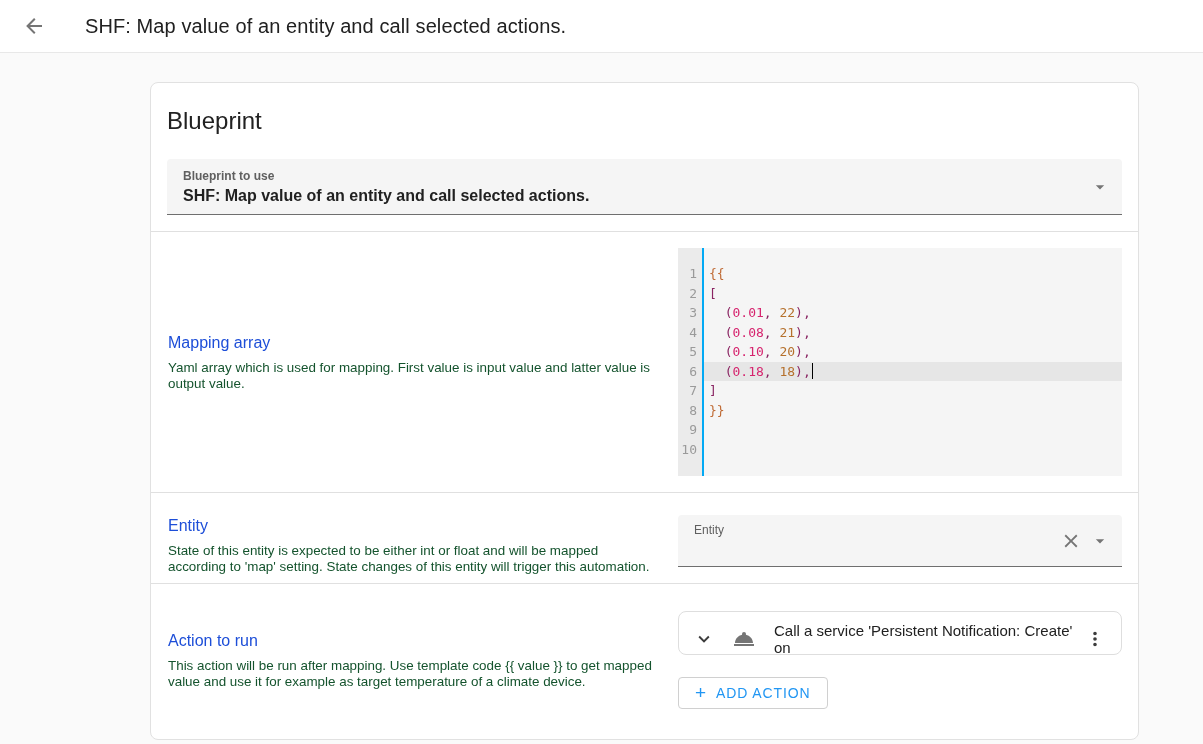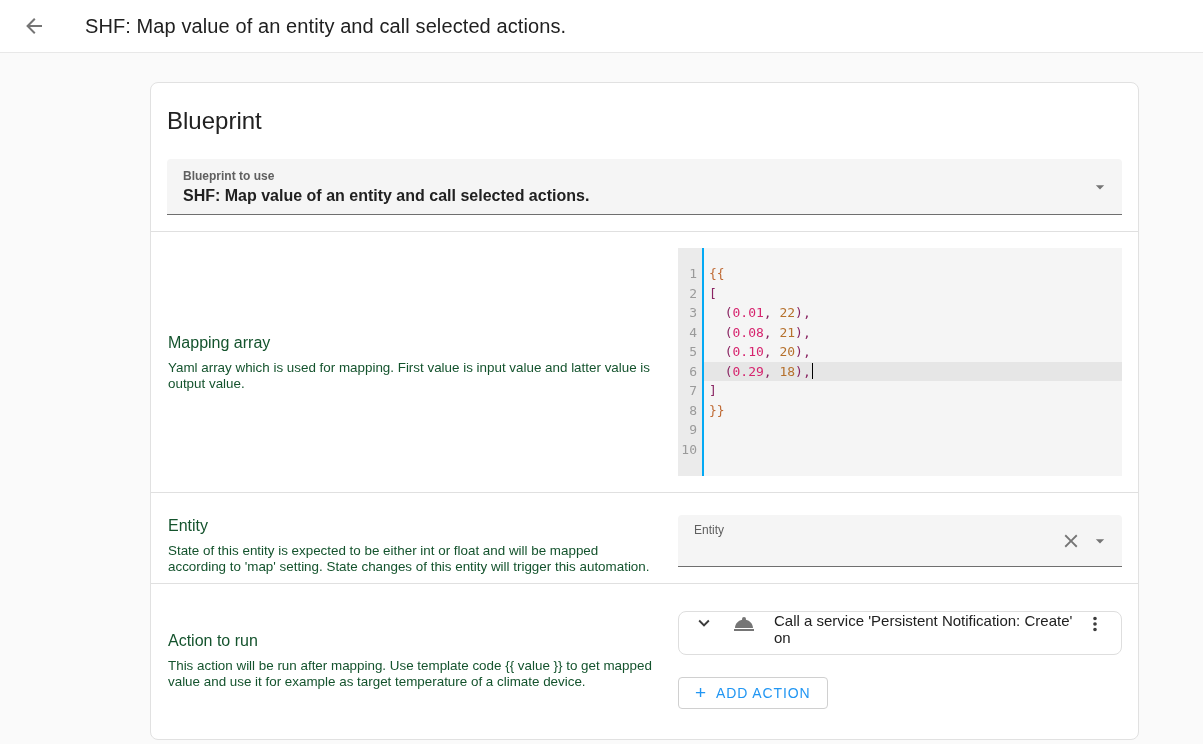--- a/index.html
+++ b/index.html
@@ -68,21 +68,21 @@
     position: absolute; right: 12px; top: 0; bottom: 0;
     display: flex; align-items: center; gap: 8px; color: #757575;
   }
 
   .divider { height: 1px; background: #e0e0e0; }
 
   
   .row { display: grid; grid-template-columns: 527px 1fr; }
   .row .left { padding: 0 18px 0 17px; }
   .row .right { padding-right: 16px; }
-  .row-title { font-size: 16px; font-weight: 400; color: #14532d; line-height: 22px; }
+  .row-title { font-size: 16px; font-weight: 400; color: #1d4ed8; line-height: 22px; }
   .row-desc { font-size: 13.4px; color: #14532d; line-height: 16px; margin-top: 6px; }
 
   .row-mapping .left { align-self: center; }
   .row-mapping .right { padding-top: 16px; padding-bottom: 16px; }
   .row-entity { padding: 22px 0 8px 0; }
   .row-action { padding: 27px 0 30px 0; }
   .row-action .left { align-self: center; }
 
   
   .editor {
@@ -118,21 +118,22 @@
   
   .entity-select { height: 52px; padding: 7px 70px 0 16px; }
 
   
   .action-item {
     height: 44px;
     background: #fff;
     border: 1px solid #dedede;
     border-radius: 8px;
     display: flex;
-    padding: 0 14px 0 14px;
+    align-items: center;
+    padding: 12px 14px 0 14px;
     cursor: pointer;
   }
   .action-item .expander { color: #3c3c3c; display: flex; }
   .action-item .type-ic { color: #757575; margin-left: 17px; display: flex; }
   .action-label { margin-left: 18px; font-size: 15px; color: #212121; flex: 1; }
   .kebab-btn {
     background: none; border: none; cursor: pointer; color: #3c3c3c;
     width: 24px; height: 24px; display: flex; align-items: center; justify-content: center;
   }
   .add-action-btn {
@@ -206,21 +207,21 @@
               <div class="gutter-num">8</div>
               <div class="gutter-num">9</div>
               <div class="gutter-num">10</div>
             </div>
           <div class="code">
               <div class="code-line"><span class="tok-brace">{{</span></div>
               <div class="code-line"><span class="tok-punct">[</span></div>
               <div class="code-line"><span class="tok-punct">  (</span><span class="tok-num1">0.01</span><span class="tok-punct">, </span><span class="tok-num2">22</span><span class="tok-punct">),</span></div>
               <div class="code-line"><span class="tok-punct">  (</span><span class="tok-num1">0.08</span><span class="tok-punct">, </span><span class="tok-num2">21</span><span class="tok-punct">),</span></div>
               <div class="code-line"><span class="tok-punct">  (</span><span class="tok-num1">0.10</span><span class="tok-punct">, </span><span class="tok-num2">20</span><span class="tok-punct">),</span></div>
-              <div class="code-line active"><span class="tok-punct">  (</span><span class="tok-num1">0.29</span><span class="tok-punct">, </span><span class="tok-num2">18</span><span class="tok-punct">),</span><span class="cursor"></span></div>
+              <div class="code-line active"><span class="tok-punct">  (</span><span class="tok-num1">0.18</span><span class="tok-punct">, </span><span class="tok-num2">18</span><span class="tok-punct">),</span><span class="cursor"></span></div>
               <div class="code-line"><span class="tok-punct">]</span></div>
               <div class="code-line"><span class="tok-brace">}}</span></div>
             </div>
         </div>
       </div>
     </div>
 
     <div class="divider"></div>
 
     <div class="row row-entity">

